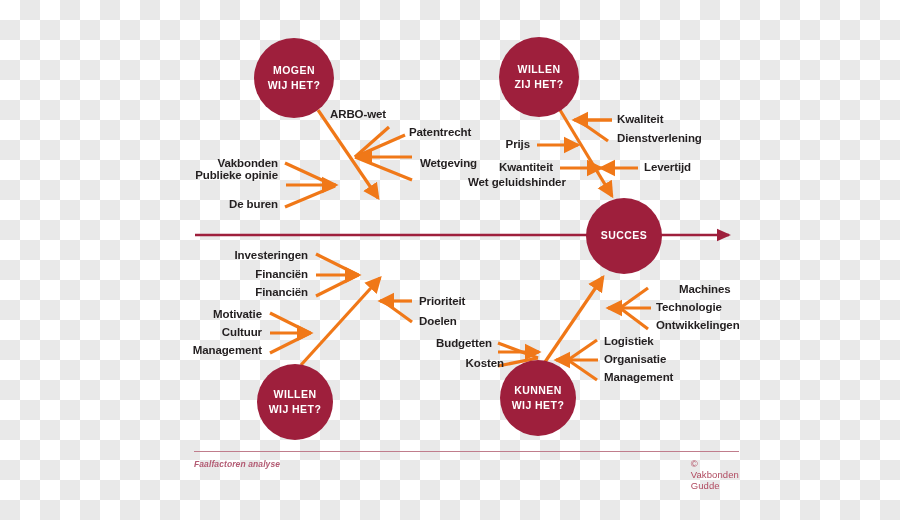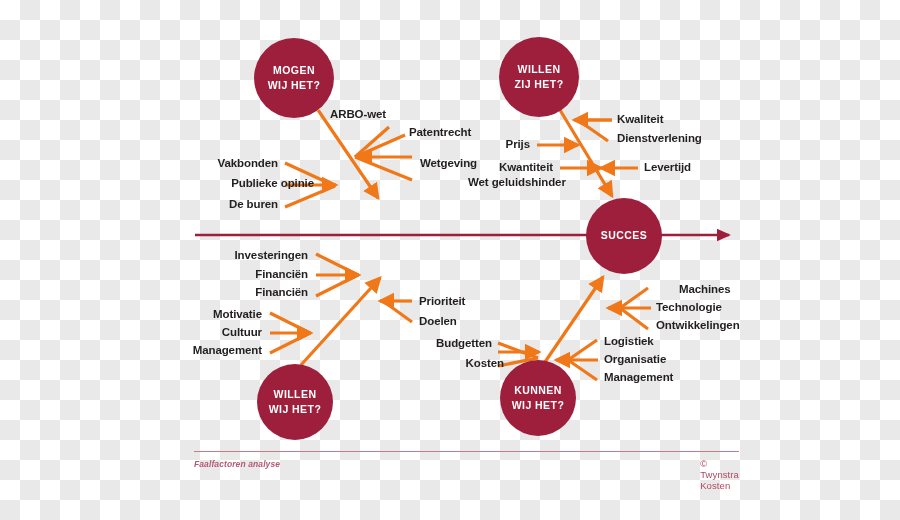--- a/index.html
+++ b/index.html
@@ -159,21 +159,21 @@
   <div id="node-labels">
       <div class="node-label" style="left: 294px; top: 78px; transform: translate(-50%, -50%);"><div>MOGEN</div><div>WIJ HET?</div></div>
       <div class="node-label" style="left: 539px; top: 77px; transform: translate(-50%, -50%);"><div>WILLEN</div><div>ZIJ HET?</div></div>
       <div class="node-label" style="left: 624px; top: 236px; transform: translate(-50%, -50%);"><div>SUCCES</div></div>
       <div class="node-label" style="left: 295px; top: 402px; transform: translate(-50%, -50%);"><div>WILLEN</div><div>WIJ HET?</div></div>
       <div class="node-label" style="left: 538px; top: 398px; transform: translate(-50%, -50%);"><div>KUNNEN</div><div>WIJ HET?</div></div>
     </div>
 
   <div id="fb-labels">
       <div class="fb-label r" style="left: 278px; top: 164px;">Vakbonden</div>
-      <div class="fb-label r" style="left: 278px; top: 184px; margin-left: 36px;">Publieke opinie</div>
+      <div class="fb-label r" style="left: 278px; top: 176px;">Publieke opinie</div>
       <div class="fb-label r" style="left: 278px; top: 205px;">De buren</div>
       <div class="fb-label l" style="left: 330px; top: 115px;">ARBO-wet</div>
       <div class="fb-label l" style="left: 409px; top: 133px;">Patentrecht</div>
       <div class="fb-label l" style="left: 420px; top: 164px;">Wetgeving</div>
       <div class="fb-label l" style="left: 420px; top: 183px; margin-left: 48px;">Wet geluidshinder</div>
       <div class="fb-label r" style="left: 530px; top: 145px;">Prijs</div>
       <div class="fb-label r" style="left: 553px; top: 168px;">Kwantiteit</div>
       <div class="fb-label l" style="left: 617px; top: 120px;">Kwaliteit</div>
       <div class="fb-label l" style="left: 617px; top: 139px;">Dienstverlening</div>
       <div class="fb-label l" style="left: 644px; top: 168px;">Levertijd</div>
@@ -190,14 +190,14 @@
       <div class="fb-label l" style="left: 656px; top: 290px; padding-left: 23px;">Machines</div>
       <div class="fb-label l" style="left: 656px; top: 308px;">Technologie</div>
       <div class="fb-label l" style="left: 656px; top: 326px;">Ontwikkelingen</div>
       <div class="fb-label l" style="left: 604px; top: 342px;">Logistiek</div>
       <div class="fb-label l" style="left: 604px; top: 360px;">Organisatie</div>
       <div class="fb-label l" style="left: 604px; top: 378px;">Management</div>
     </div>
 
   <div class="footer-line"></div>
   <div class="footer-left">Faalfactoren analyse</div>
-  <div class="footer-right">© Twynstra Kosten</div>
+  <div class="footer-right">© Vakbonden Gudde</div>
 </div>
 
 </body></html>

